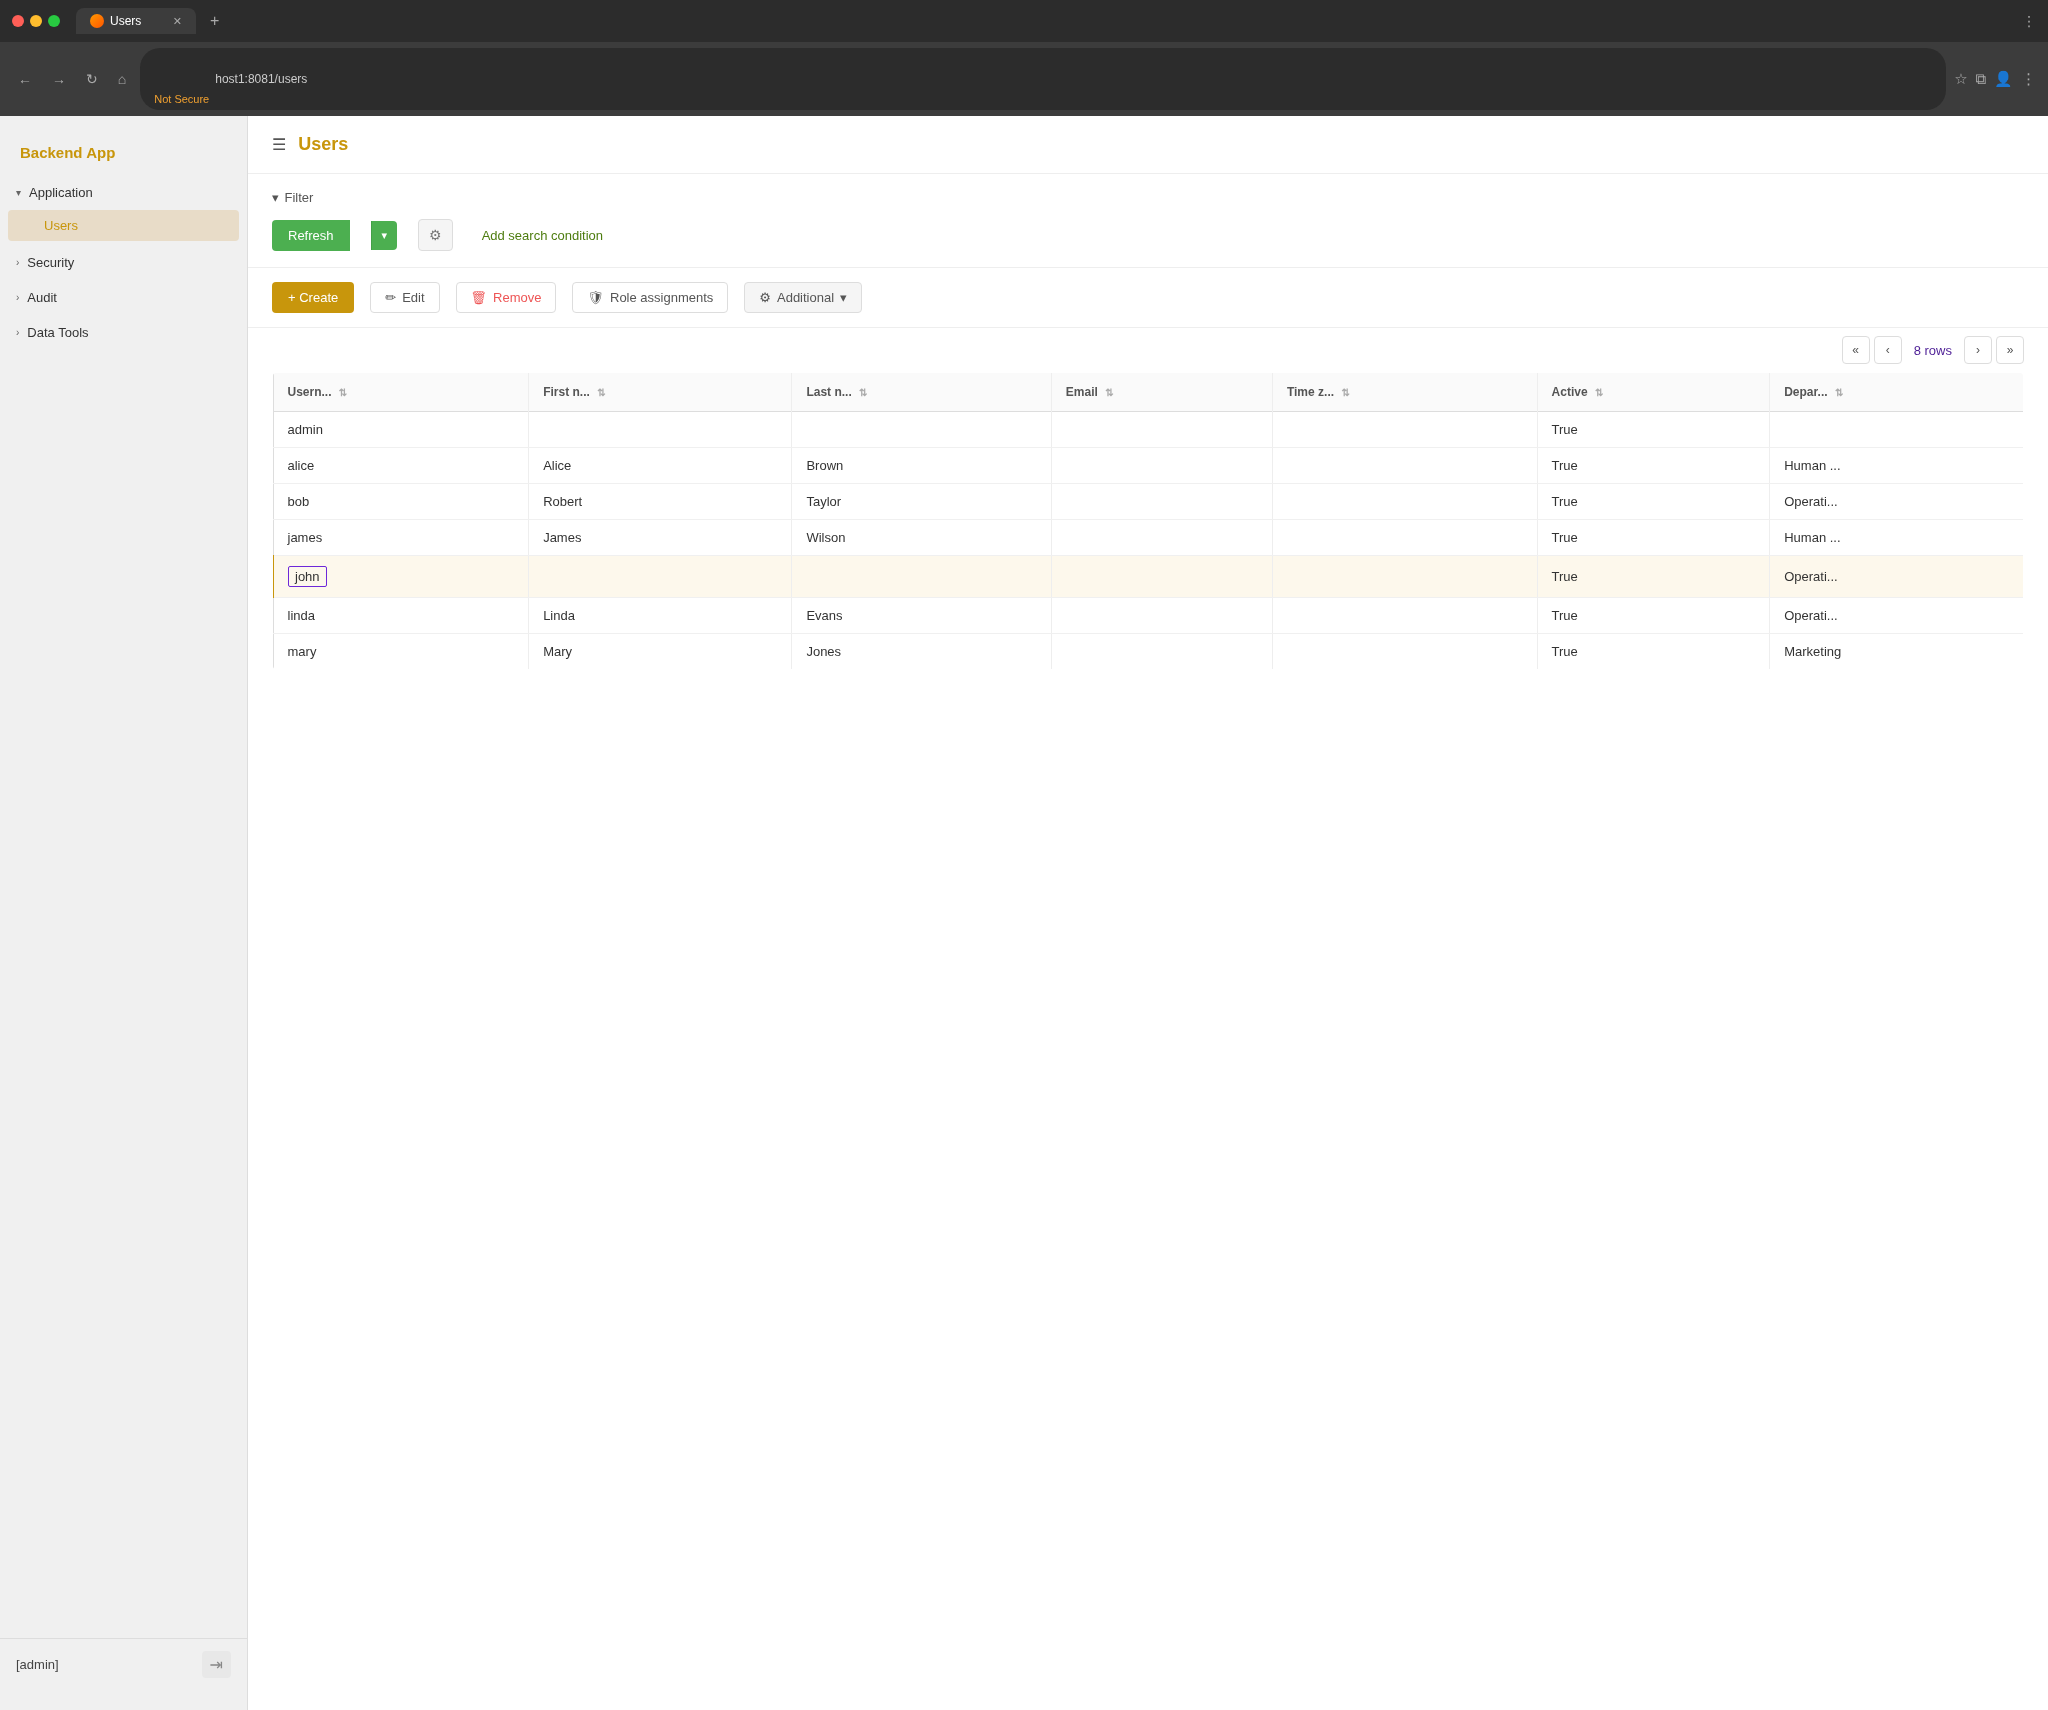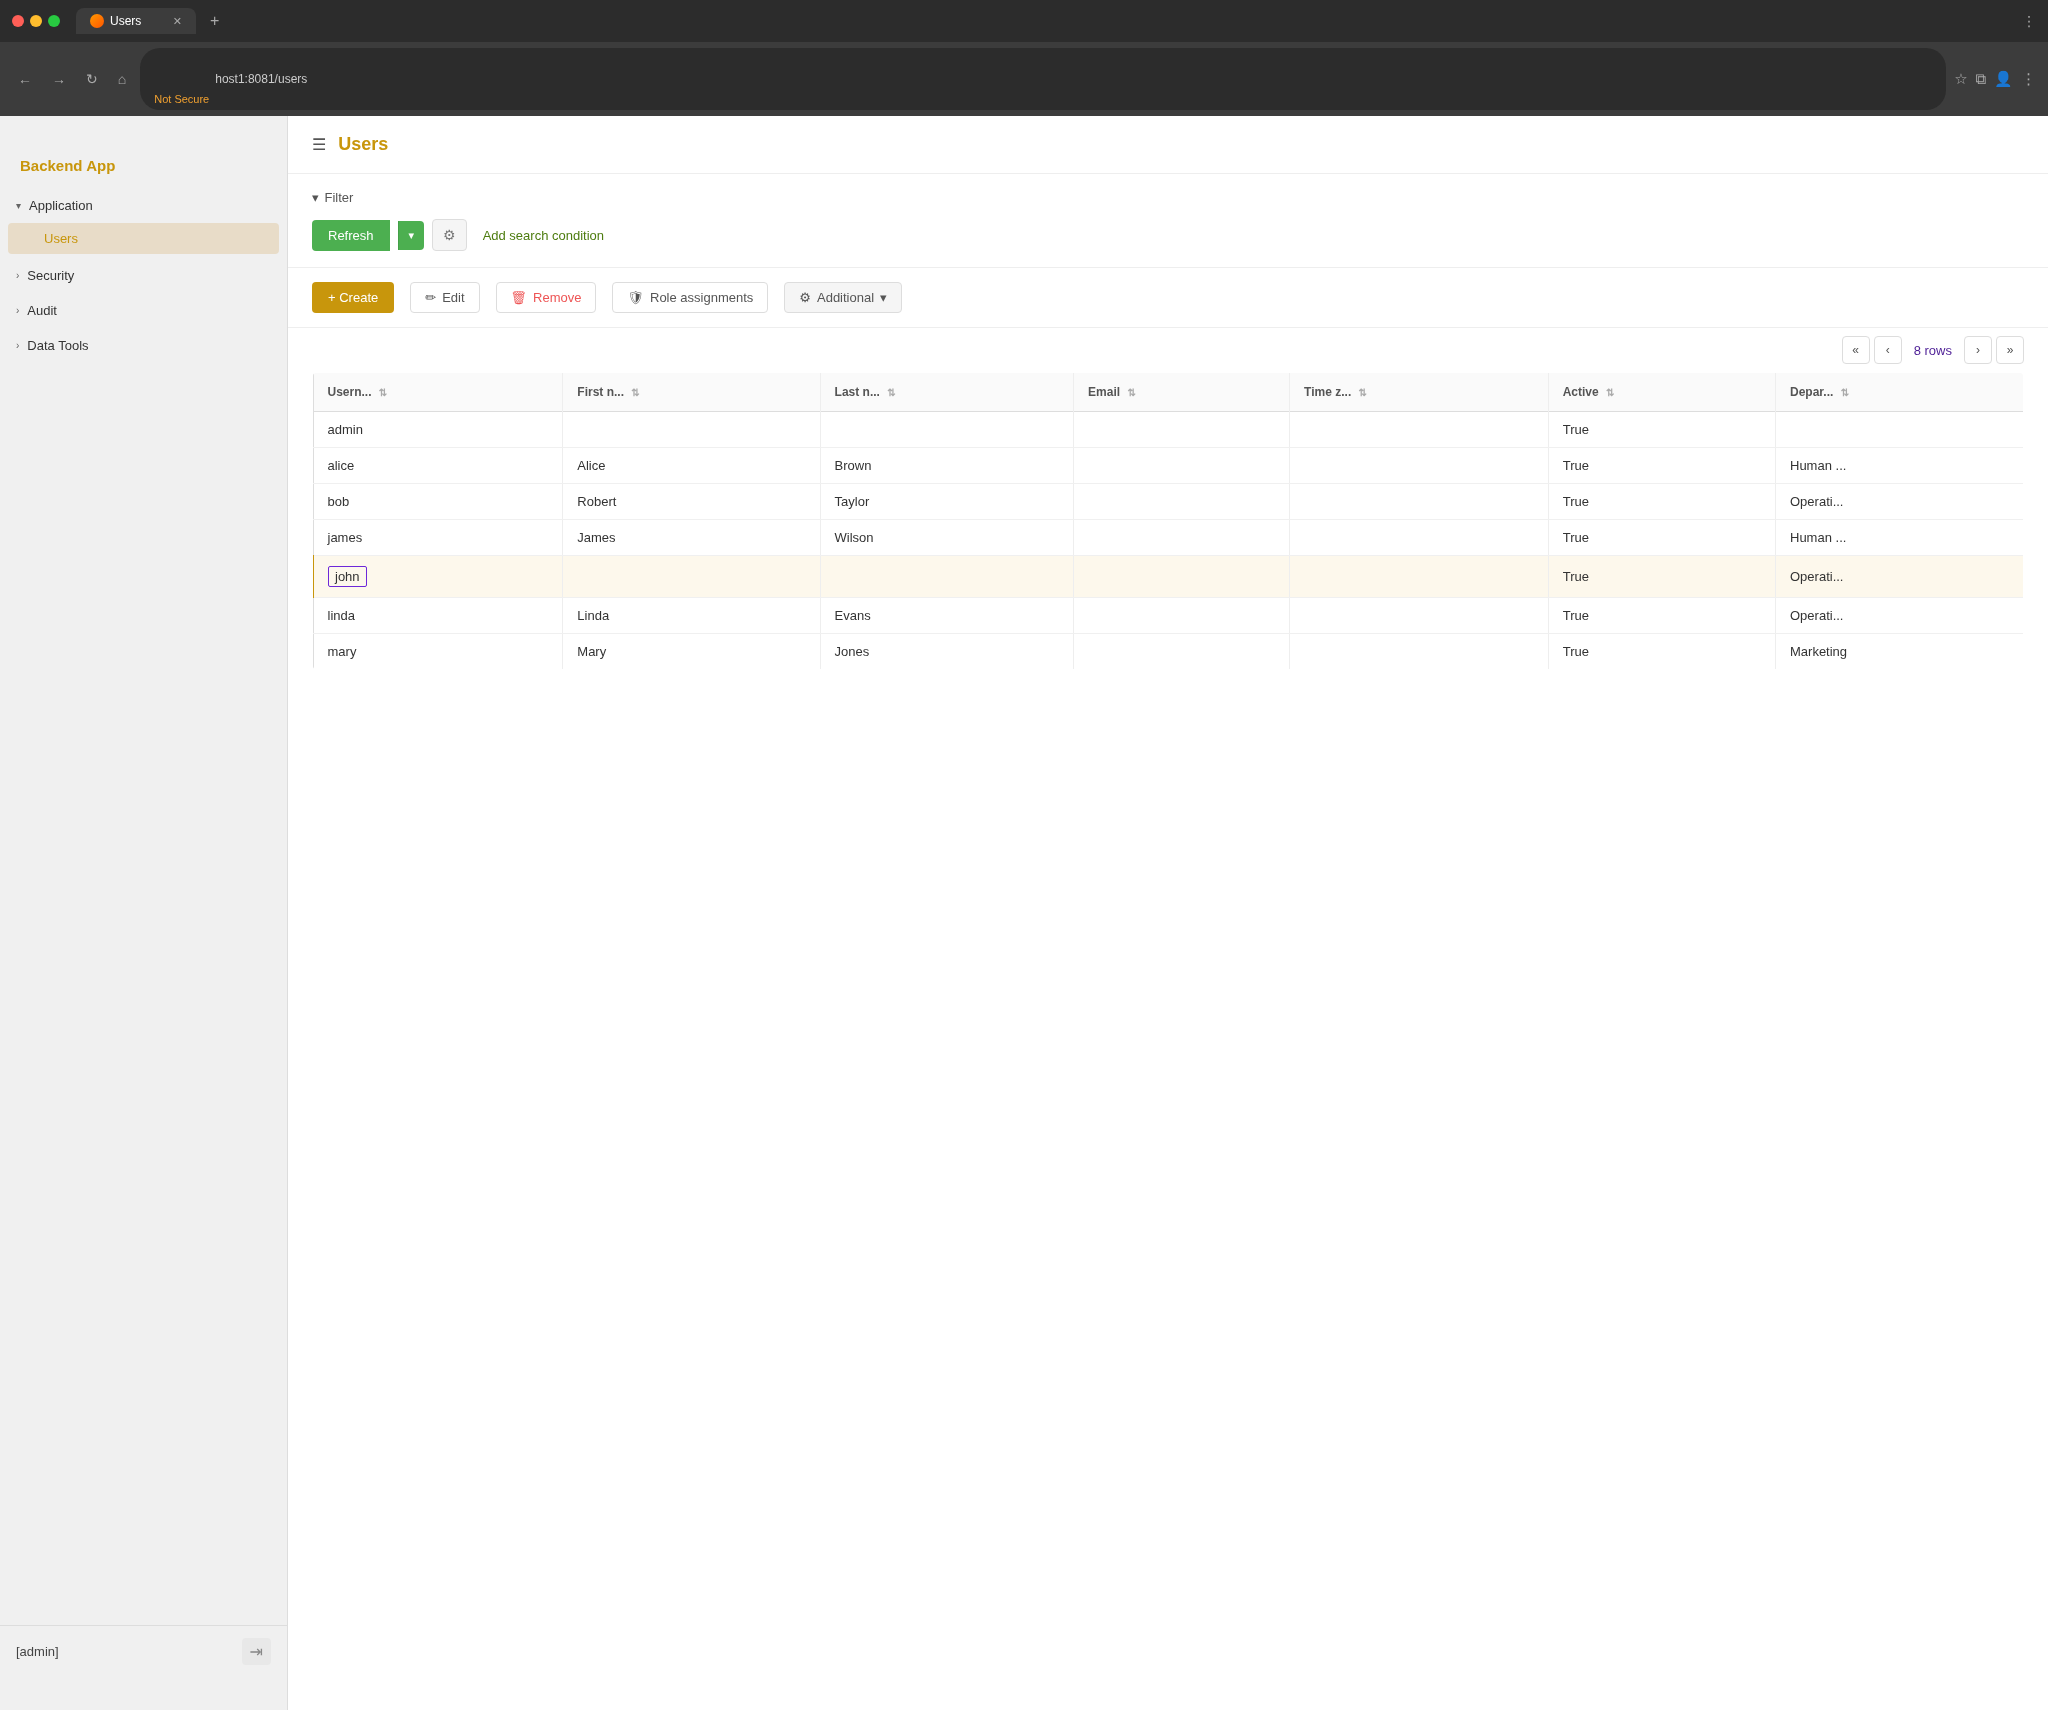--- a/index.html
+++ b/index.html
@@ -21,40 +21,40 @@
     .nav-btn { color: #aaa; background: none; border: none; font-size: 14px; cursor: pointer; padding: 2px 6px; }
     .address-bar { flex: 1; background: #2c2c2c; border-radius: 20px; padding: 5px 14px; color: #fff; font-size: 12px; display: flex; align-items: center; gap: 6px; }
     .not-secure { color: #f0a030; font-size: 11px; margin-top: 40px; }
     .url-text { color: #ccc; }
     .nav-icons { display: flex; gap: 8px; color: #aaa; font-size: 15px; }
 
     
     .app-container { display: flex; flex: 1; overflow: hidden; background: #f5f5f5; }
 
     
-    .sidebar { width: 288px; background: #f0f0f0; border-right: 1px solid #ddd; display: flex; flex-direction: column; padding: 33px 0; flex-shrink: 0; }
+    .sidebar { width: 248px; background: #f0f0f0; border-right: 1px solid #ddd; display: flex; flex-direction: column; padding: 20px 0; flex-shrink: 0; }
     .sidebar-logo { color: #c8960c; font-weight: 700; font-size: 15px; padding: 8px 20px 16px; }
     .sidebar-section { margin-bottom: 4px; }
     .sidebar-section-header { display: flex; align-items: center; gap: 8px; padding: 8px 16px; color: #333; font-size: 13px; cursor: pointer; font-weight: 500; }
     .chevron { font-size: 10px; color: #666; }
     .sidebar-item { padding: 8px 20px 8px 36px; color: #c8960c; font-size: 13px; cursor: pointer; background: #e8dcc8; border-radius: 4px; margin: 2px 8px; }
     .sidebar-footer { margin-top: auto; padding: 12px 16px; display: flex; align-items: center; justify-content: space-between; border-top: 1px solid #ddd; }
     .sidebar-user { color: #444; font-size: 13px; }
     .logout-btn { color: #888; font-size: 16px; cursor: pointer; background: #e8e8e8; border: none; border-radius: 4px; padding: 4px 8px; }
 
     
     .main-content { flex: 1; background: #fff; overflow-y: auto; display: flex; flex-direction: column; }
     .main-header { display: flex; align-items: center; gap: 12px; padding: 18px 24px; border-bottom: 1px solid #eee; }
     .menu-icon { font-size: 16px; color: #555; cursor: pointer; }
     .page-title { font-size: 18px; color: #c8960c; font-weight: 600; }
 
     
     .filter-section { padding: 16px 24px; border-bottom: 1px solid #eee; }
     .filter-header { display: flex; align-items: center; gap: 6px; color: #555; font-size: 13px; cursor: pointer; margin-bottom: 14px; }
-    .filter-controls { display: flex; align-items: center; gap: 8px; }
+    .filter-controls { display: flex; align-items: center; gap: 21px; }
     .btn-refresh { background: #4caf50; color: #fff; border: none; padding: 8px 16px; border-radius: 4px 0 0 4px; font-size: 13px; cursor: pointer; font-weight: 500; }
     .btn-refresh-chevron { background: #4caf50; color: #fff; border: none; border-left: 1px solid #43a047; padding: 8px 10px; border-radius: 0 4px 4px 0; font-size: 11px; cursor: pointer; }
     .btn-gear { background: #f5f5f5; border: 1px solid #ddd; padding: 7px 10px; border-radius: 4px; cursor: pointer; color: #777; font-size: 14px; }
     .btn-add-condition { background: none; border: none; color: #4d7c0f; font-size: 13px; cursor: pointer; padding: 6px 8px; }
 
     
     .action-bar { display: flex; align-items: center; gap: 16px; padding: 14px 24px; border-bottom: 1px solid #eee; }
     .btn-create { background: #c8960c; color: #fff; border: none; padding: 8px 16px; border-radius: 4px; font-size: 13px; cursor: pointer; font-weight: 500; display: flex; align-items: center; gap: 4px; }
     .btn-edit { background: #fff; border: 1px solid #ddd; padding: 7px 14px; border-radius: 4px; font-size: 13px; cursor: pointer; color: #555; display: flex; align-items: center; gap: 6px; }
     .btn-remove { background: #fff; border: 1px solid #ddd; padding: 7px 14px; border-radius: 4px; font-size: 13px; cursor: pointer; color: #e55; display: flex; align-items: center; gap: 6px; }

